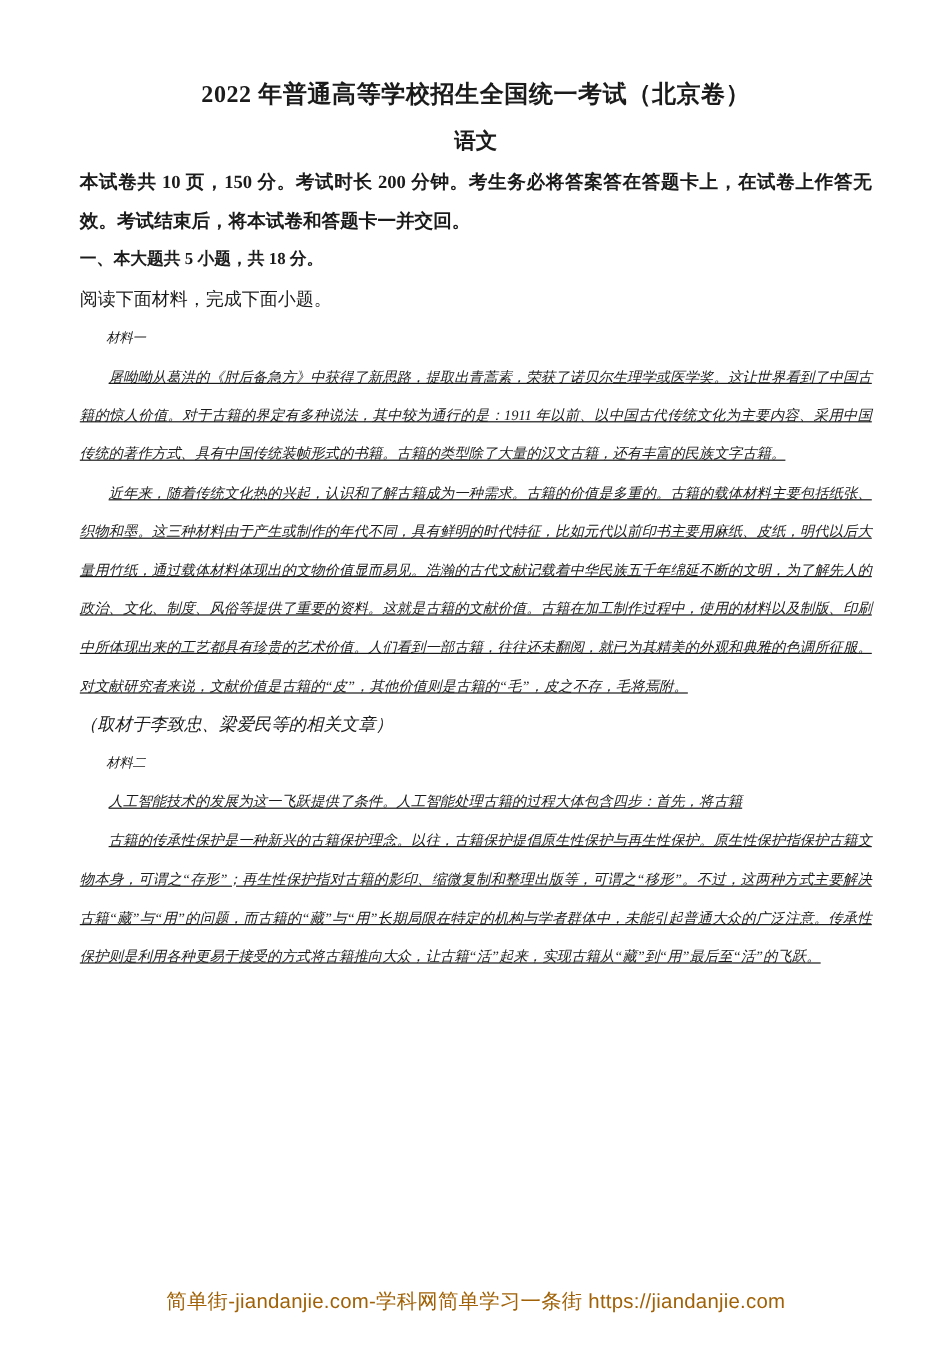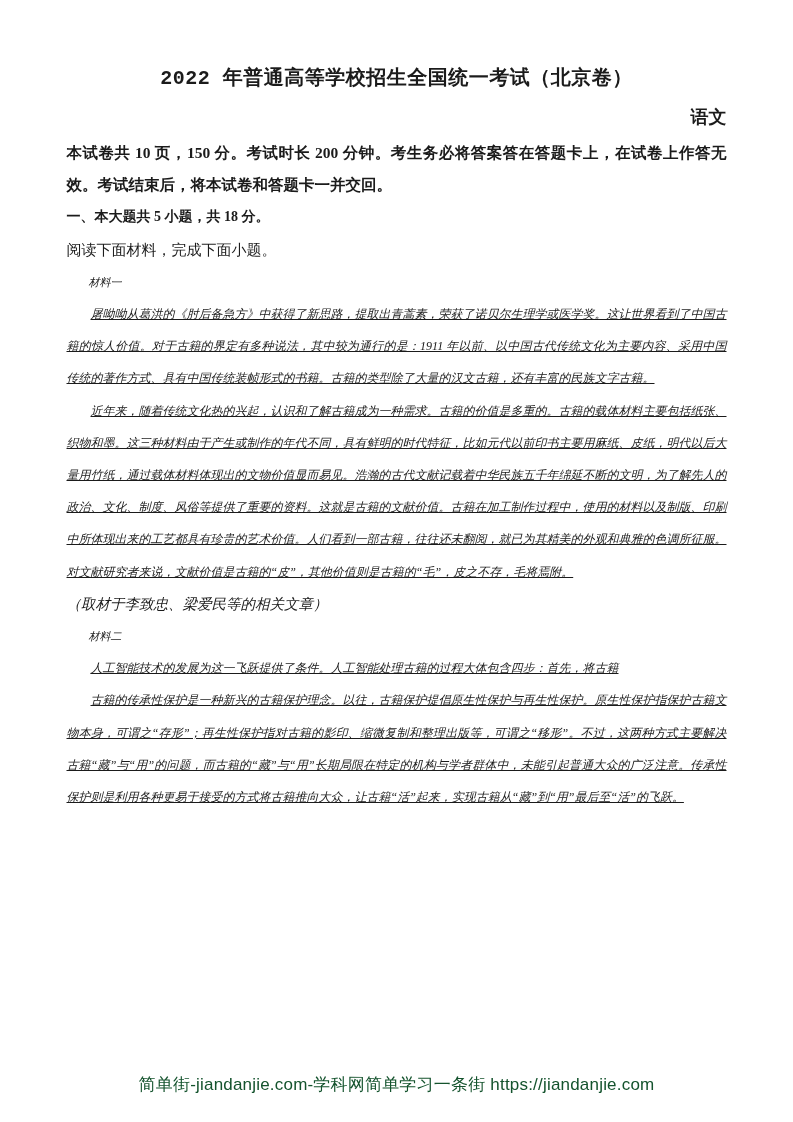--- a/index.html
+++ b/index.html
@@ -22,28 +22,27 @@
     margin: 0 auto;
     padding-top: 66px;
   }
   .title {
     margin: 0;
     font-size: 20px;
     line-height: 26px;
     font-weight: bold;
     text-align: center;
     letter-spacing: 0.5px;
-    font-family: Liberation Mono, monospace;
   }
   .subject {
     margin: 13px 0 8px 0;
     font-size: 18px;
     line-height: 24px;
     font-weight: bold;
-    text-align: right;
+    text-align: center;
   }
   .textflow p {
     margin: 0;
   }
   .intro {
     font-weight: bold;
     font-size: 15.5px;
     line-height: 32.2px;
     text-align: justify;
   }
@@ -77,21 +76,21 @@
     text-align: left;
   }
   .footer {
     position: absolute;
     left: 0;
     right: 0;
     bottom: 26px;
     text-align: center;
     font-family: "Liberation Sans", "DejaVu Sans", sans-serif;
     font-size: 17px;
-    color: #14532d;
+    color: #a16207;
     letter-spacing: 0.2px;
   }
 </style>
 </head>
 <body>
 
 <div class="page">
   <div class="doc">
 
     <h1 class="title">2022 年普通高等学校招生全国统一考试（北京卷）</h1>

